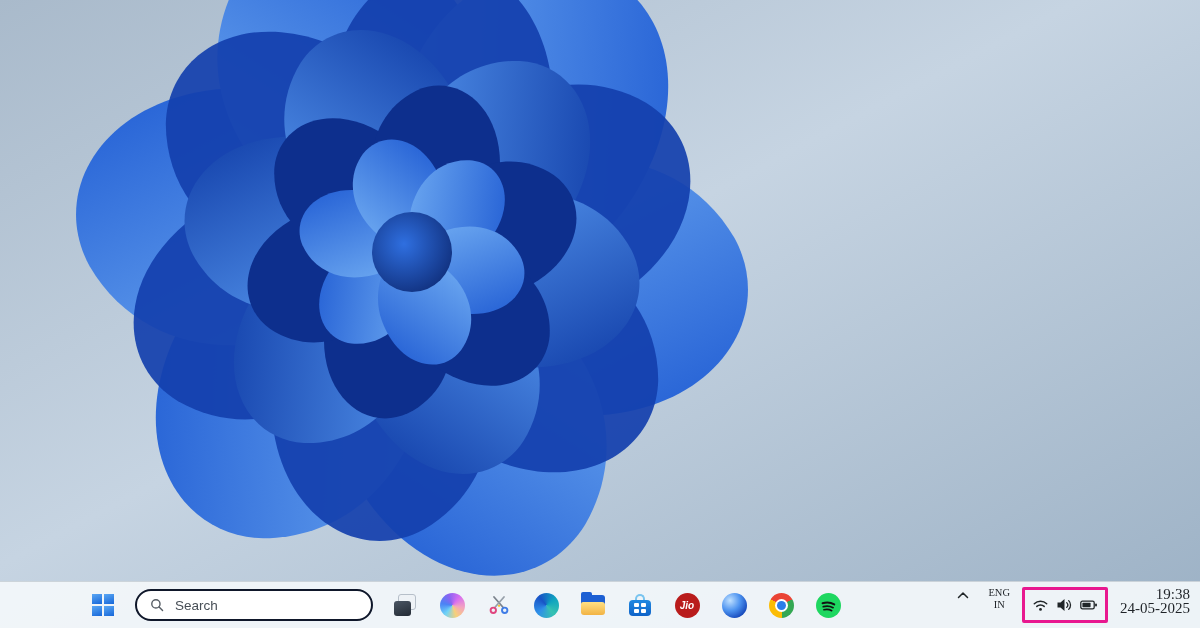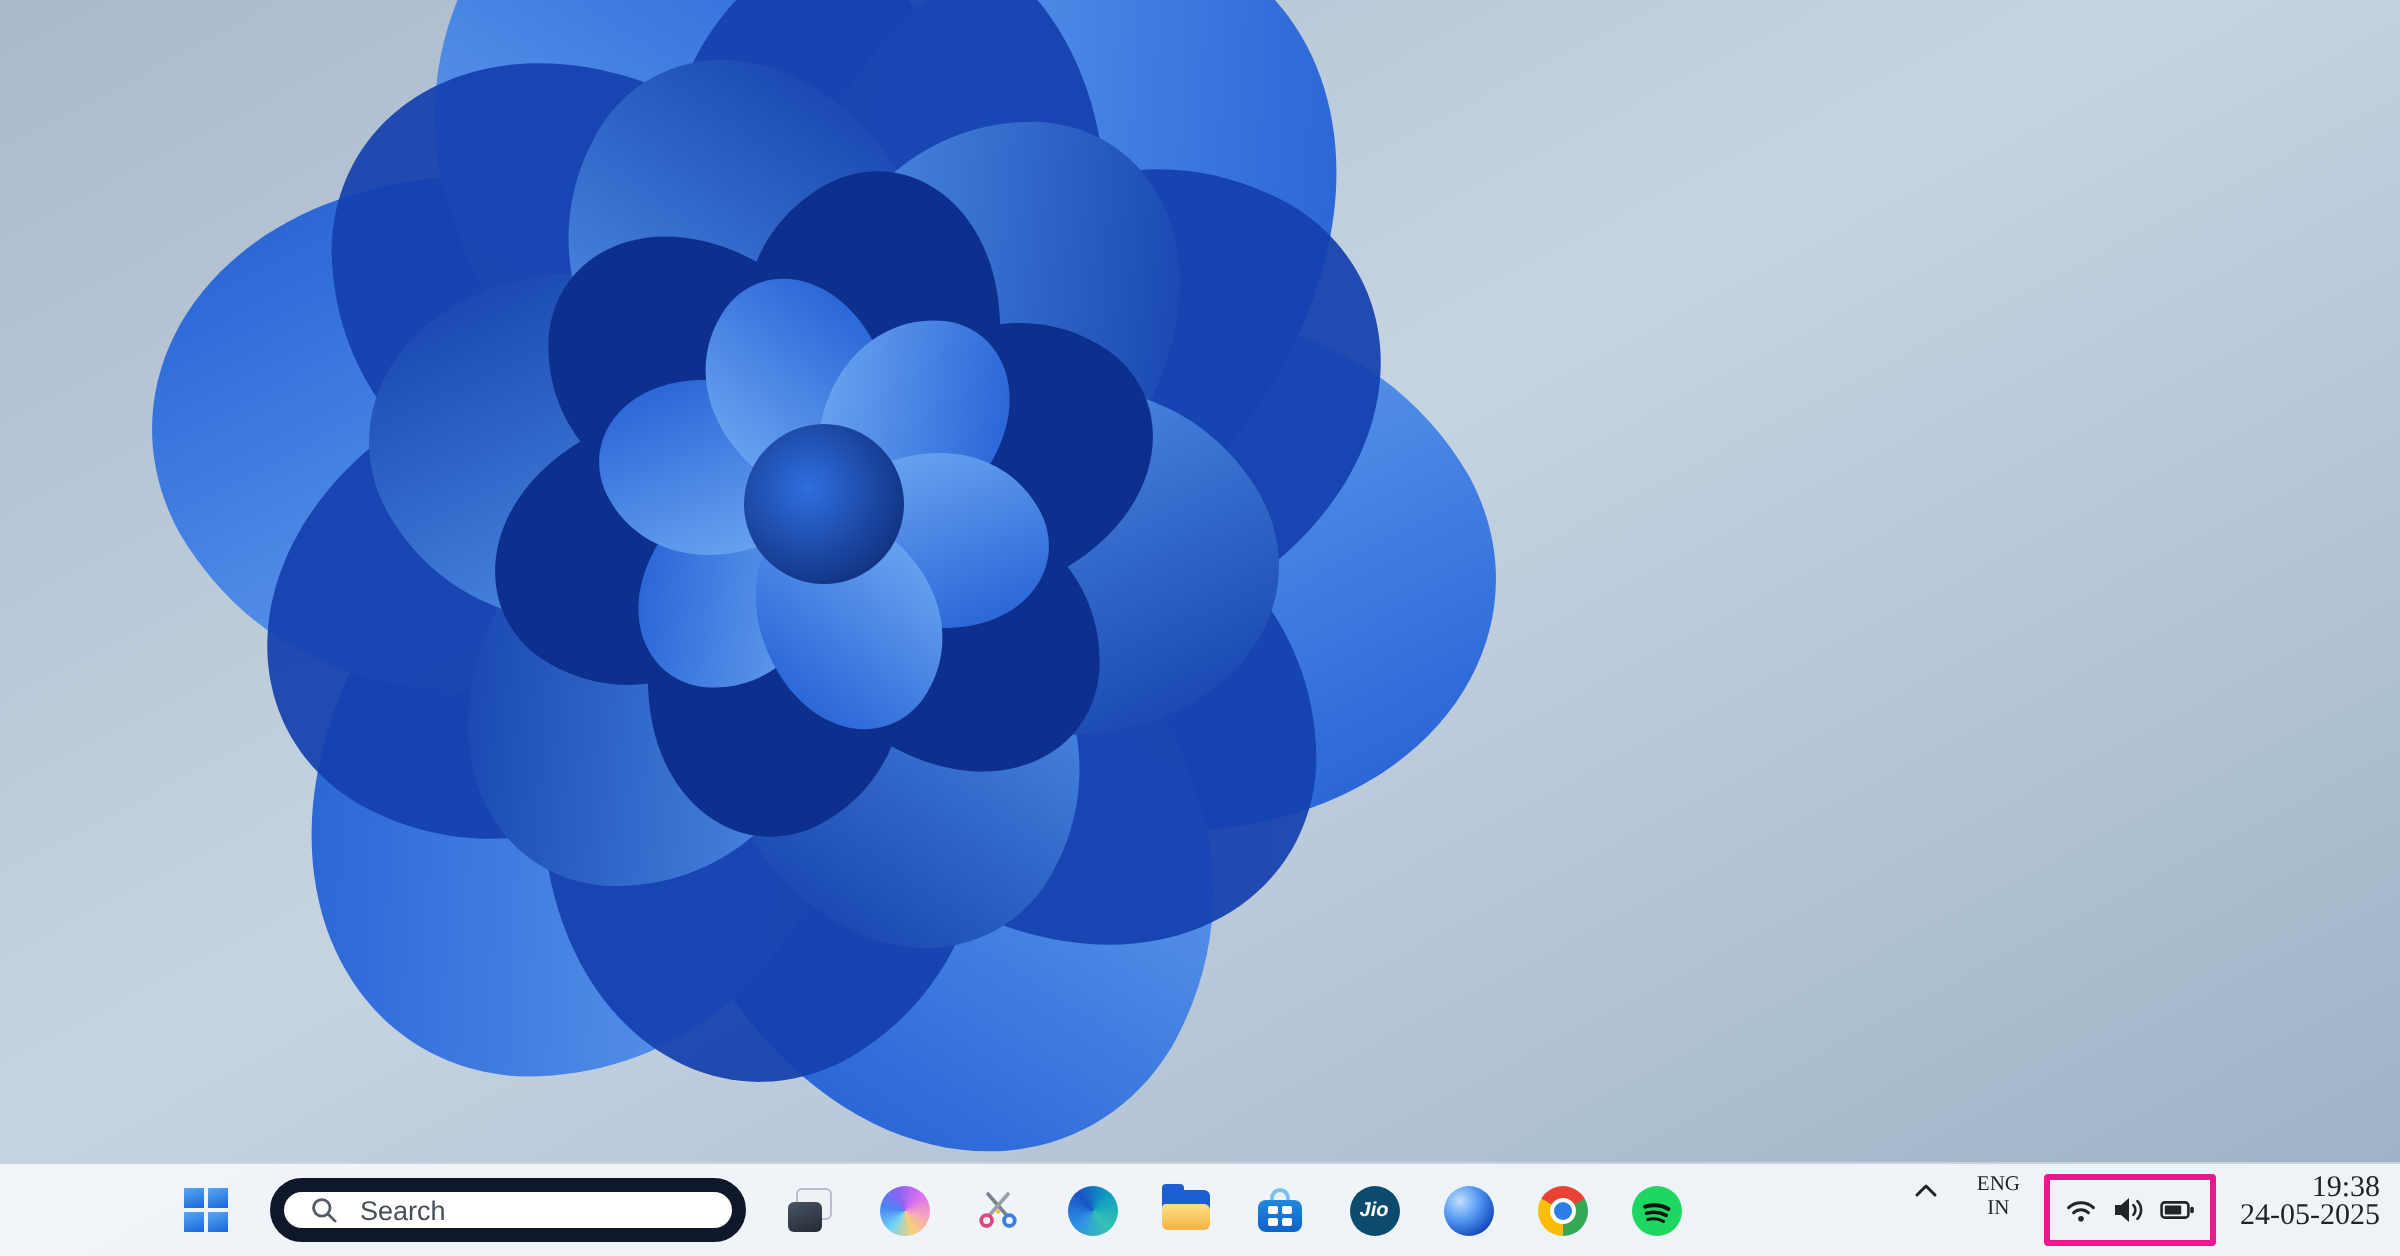--- a/index.html
+++ b/index.html
@@ -24,34 +24,34 @@
     width:38px;height:38px;border-radius:6px;
     display:flex;align-items:center;justify-content:center;flex:0 0 auto;
     cursor:default;
   }
   
   .win-logo{display:grid;grid-template-columns:10px 10px;grid-template-rows:10px 10px;gap:2px;}
   .win-logo span{background:linear-gradient(160deg,#5aa7f4,#1767d9);}
   
   .search-pill{
     height:32px;width:238px;margin:0 4px;box-sizing:border-box;
-    background:rgba(255,255,255,0.97);border:7px solid #0f172a;border-radius:17px;
+    background:rgba(255,255,255,0.97);border:2px solid #0f172a;border-radius:17px;
     display:flex;align-items:center;gap:10px;padding:0 13px;
     color:#474e56;font-size:13.5px;
   }
   
   .taskview{position:relative;width:24px;height:22px;}
   .tv-back{position:absolute;right:1px;top:0;width:16px;height:14px;background:#eef2f6;border:1px solid #b6bfc9;border-radius:3px;}
   .tv-front{position:absolute;left:1px;bottom:0;width:17px;height:15px;background:linear-gradient(160deg,#4a5563,#232a34);border-radius:3px;}
   
   .circle{width:25px;height:25px;border-radius:50%;}
   .copilot{background:conic-gradient(from 220deg,#6fd3f7,#4a83f5,#8a63f2,#d76ef0,#f3a3c0,#f7d07a,#6fd3f7);}
   .edge{background:conic-gradient(from 140deg,#36c2b2,#2f8fe8,#1853c6,#0fa3bf,#36c2b2);}
   .firefox{background:radial-gradient(circle at 32% 30%,#bfe0ff 0%,#4d93f0 42%,#1b4fc0 74%,#0c2d86 100%);}
-  .jio{background:#0c4a6e;display:flex;align-items:center;justify-content:center;
+  .jio{background:#b91c1c;display:flex;align-items:center;justify-content:center;
        color:#fff;font-size:10px;font-weight:bold;font-style:italic;}
   
   .folder{position:relative;width:24px;height:20px;}
   .folder-back{position:absolute;left:0;top:0;width:24px;height:16px;border-radius:3px;background:#1c5fd3;}
   .folder-back::before{content:"";position:absolute;top:-3px;left:0;width:11px;height:6px;background:#1c5fd3;border-radius:2px 2px 0 0;}
   .folder-front{position:absolute;left:0;bottom:0;width:24px;height:13px;border-radius:2px 3px 3px 3px;
     background:linear-gradient(180deg,#ffe084,#f2b344);}
   
   .store{position:relative;width:24px;height:24px;}
   .store-handle{position:absolute;top:1px;left:7px;width:10px;height:9px;box-sizing:border-box;

